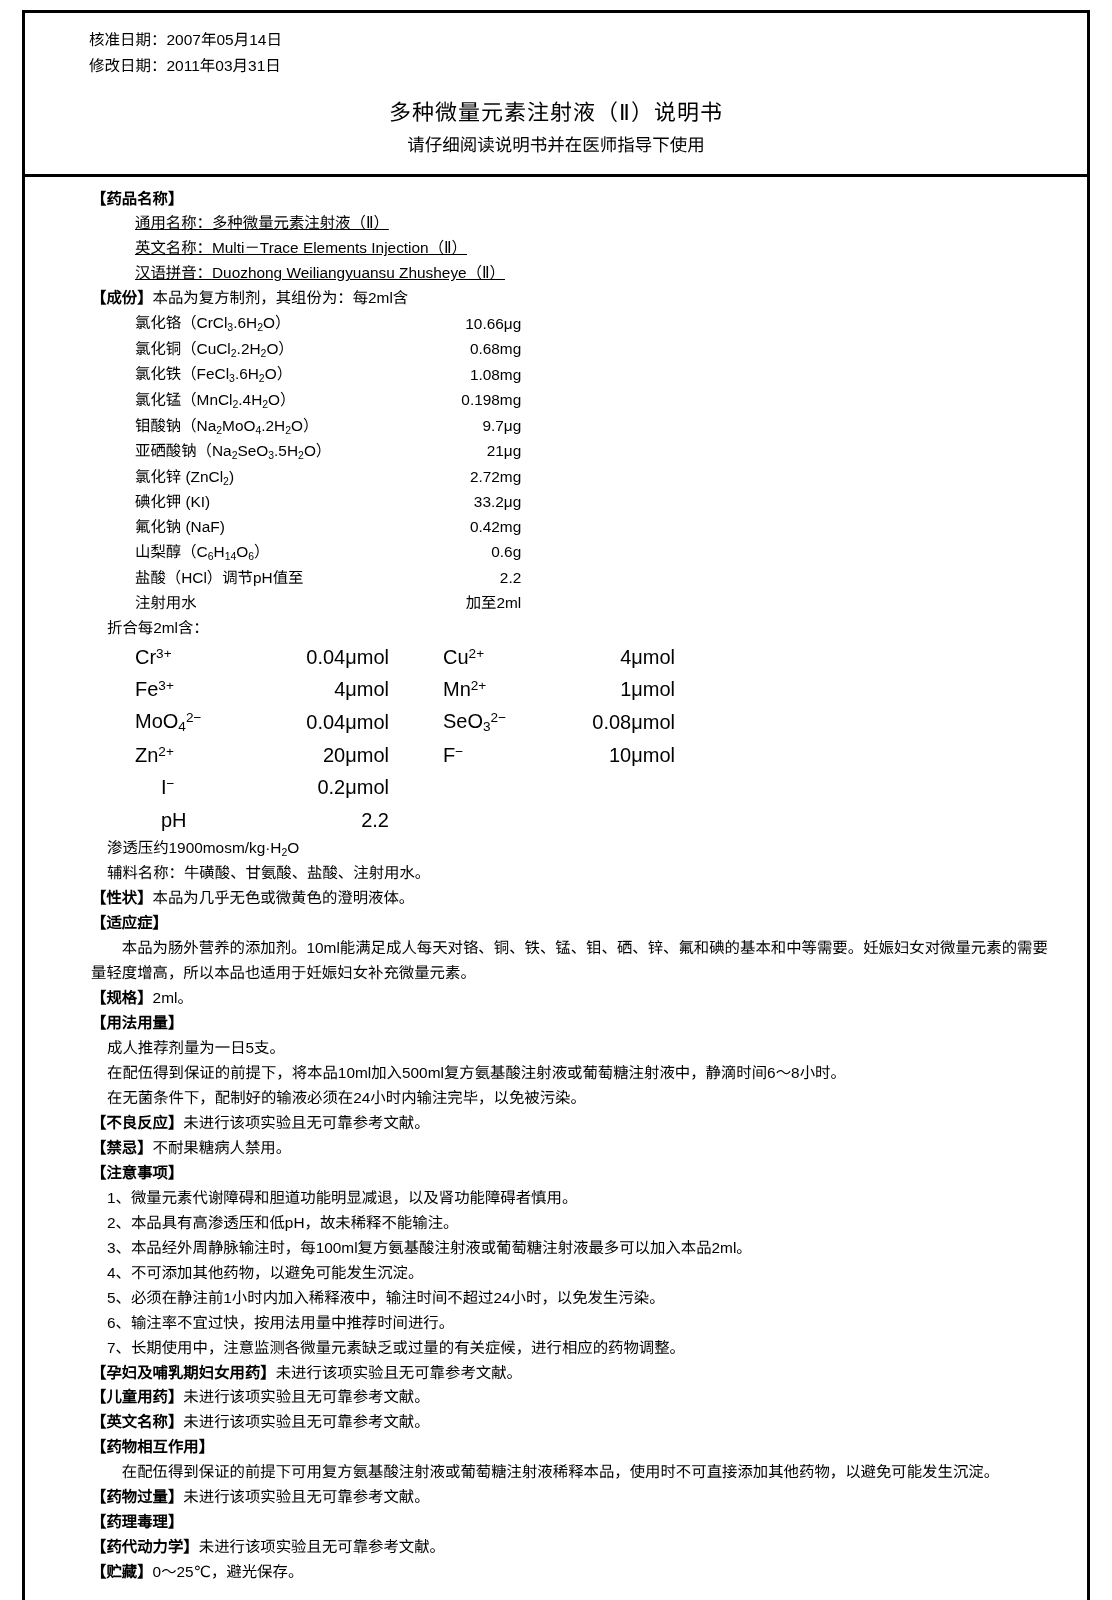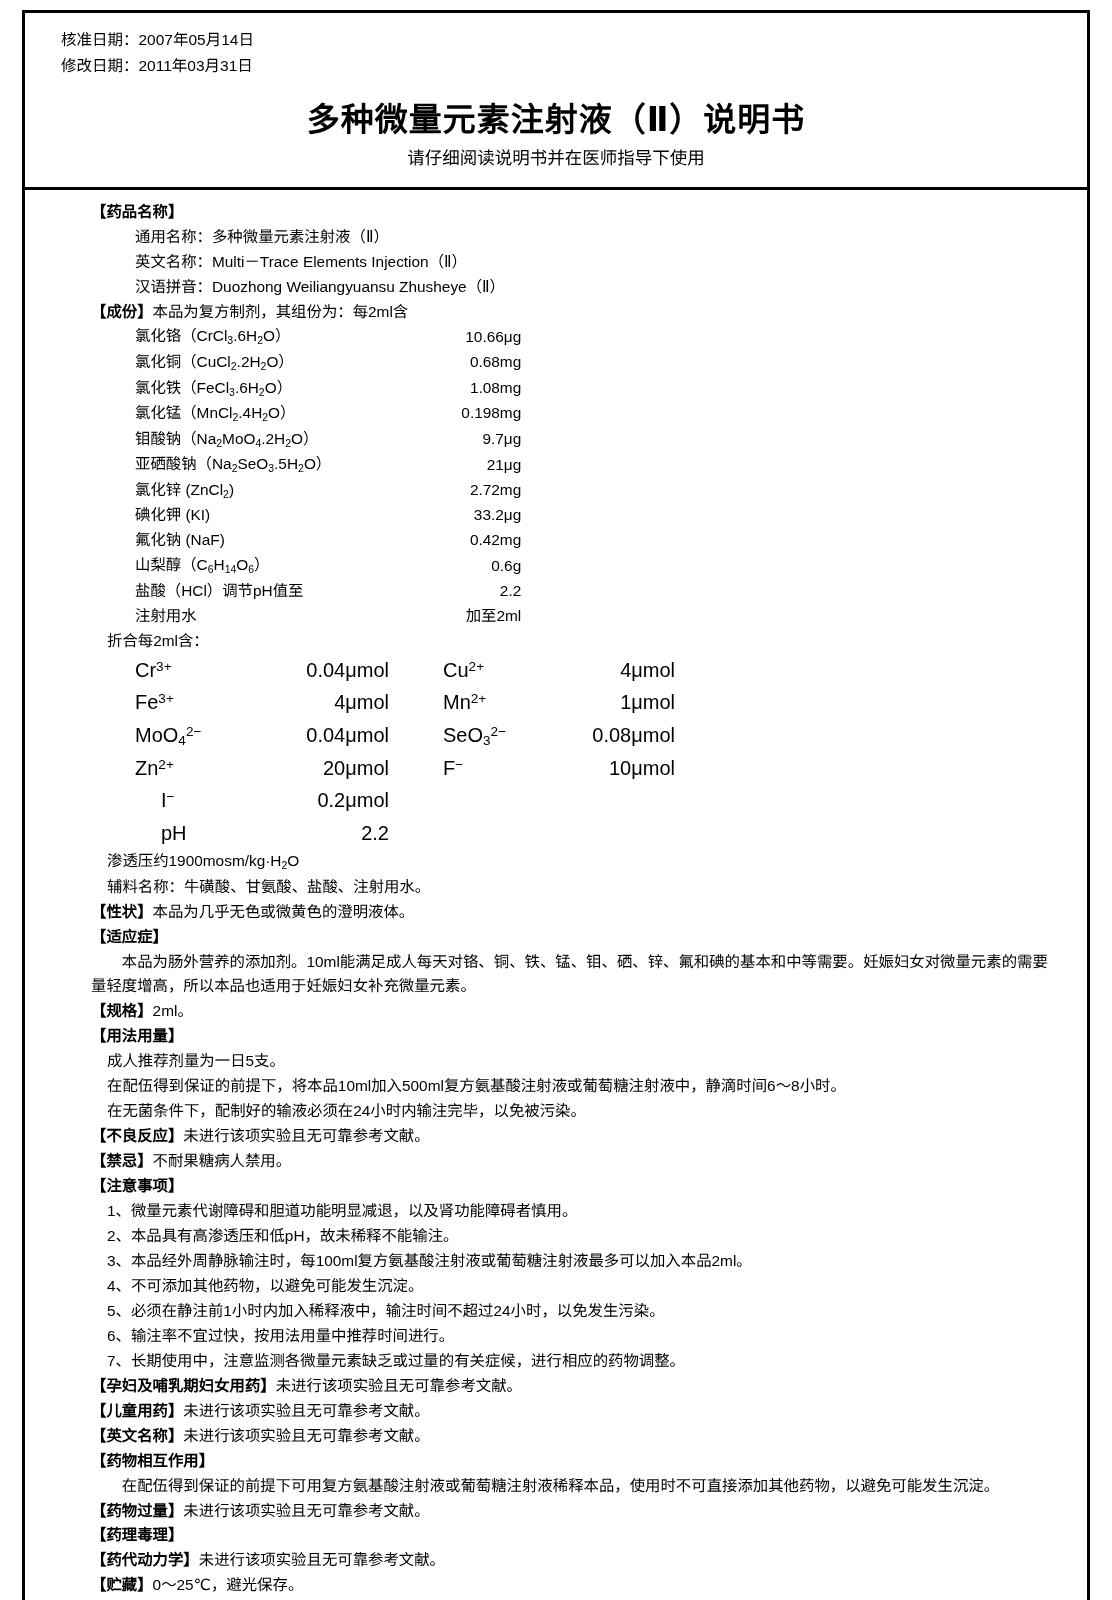--- a/index.html
+++ b/index.html
@@ -24,28 +24,28 @@
     border: 3px solid #000;
     box-sizing: border-box;
     min-height: 1578px;
     padding: 0;
   }
   .dates {
     padding: 14px 0 4px 36px;
     font-size: 15.5px;
     line-height: 1.65;
   }
-  .dates div { white-space: nowrap; }
+  .dates div { white-space: nowrap; margin-left: 28px; }
   .title-block {
     text-align: center;
     padding: 18px 0 8px 0;
   }
   .doc-title {
-    font-size: 33px;
-    font-weight: bold;
+    font-size: 22px;
+    font-weight: normal;
     letter-spacing: 1px;
     line-height: 1.2;
   }
   .doc-subtitle {
     font-size: 17.5px;
     margin-top: 4px;
     margin-bottom: 6px;
   }
   .rule {
     border-top: 3px solid #000;
@@ -57,21 +57,21 @@
     line-height: 1.62;
   }
   .sec-head {
     font-weight: bold;
     white-space: nowrap;
   }
   .line { white-space: nowrap; }
   .wrap { white-space: normal; }
   .ind1 { padding-left: 40px; }
   .ind2 { padding-left: 56px; }
-  .ind3 { padding-left: 84px; }
+  .ind3 { padding-left: 84px; text-decoration: underline; }
   .inline-head { display: inline; font-weight: bold; }
   .inline-txt { display: inline; }
   sub { font-size: 0.68em; vertical-align: -0.25em; }
   sup { font-size: 0.68em; vertical-align: 0.45em; }
 
   
   table.ing {
     border-collapse: collapse;
     margin-left: 84px;
     font-size: 15.4px;

